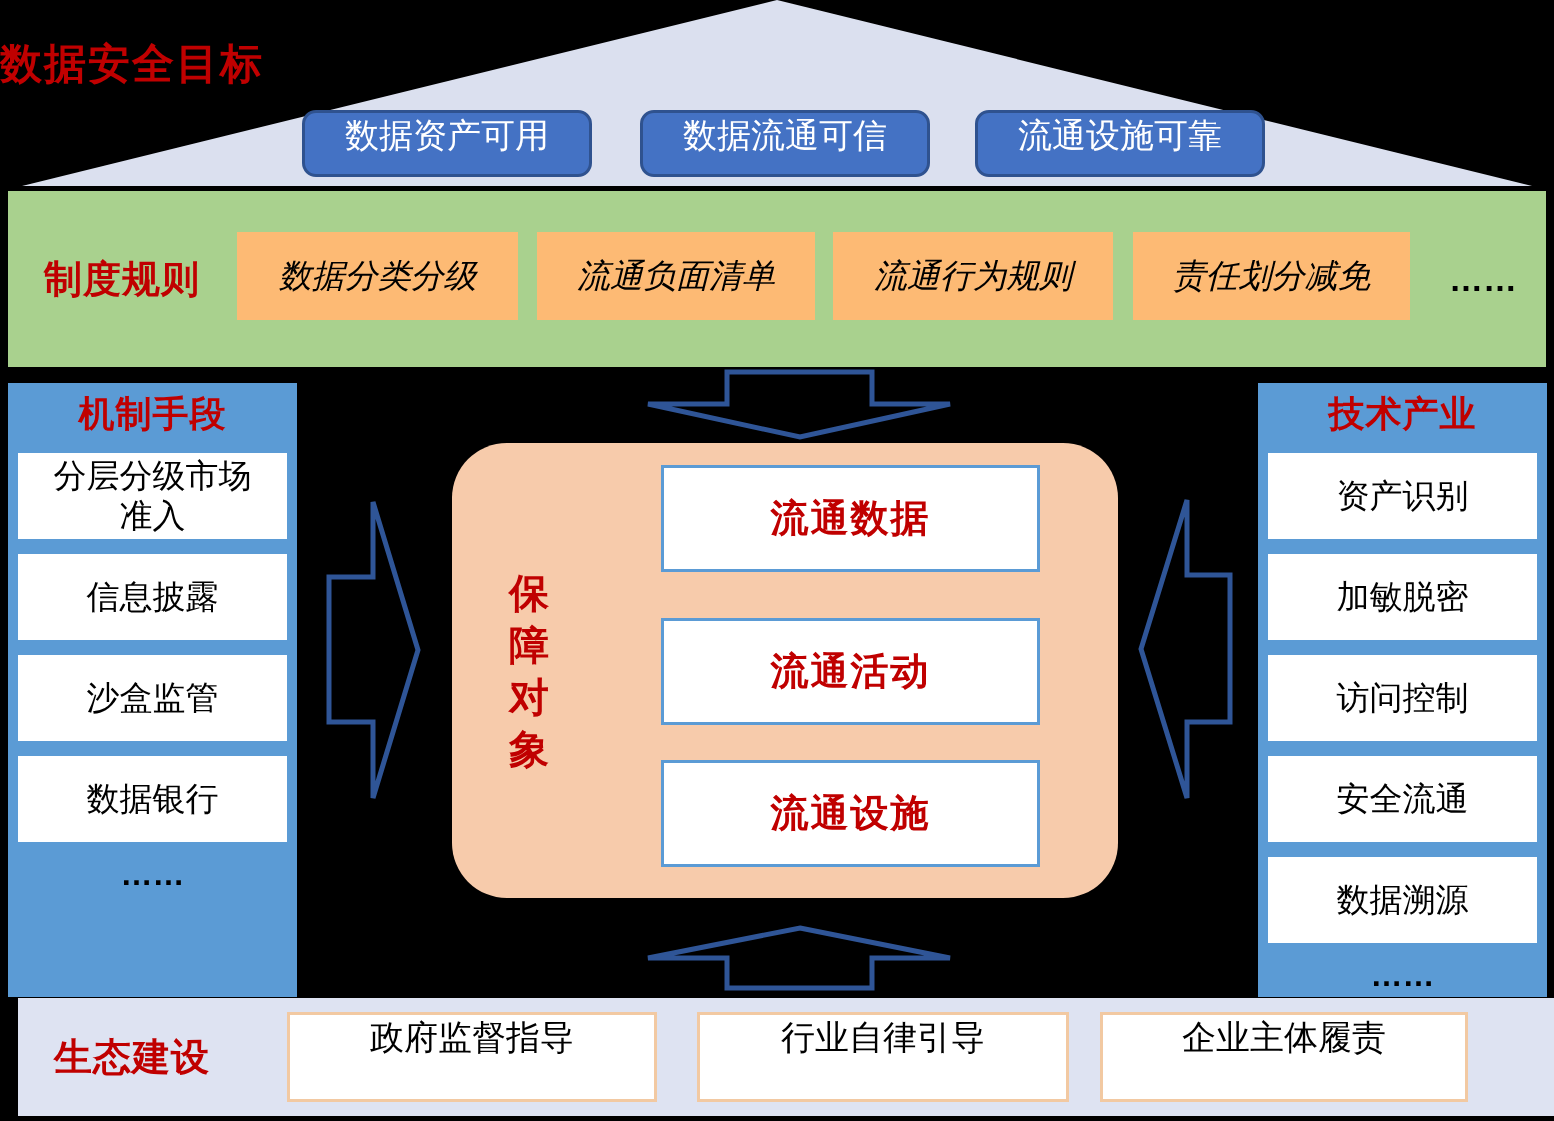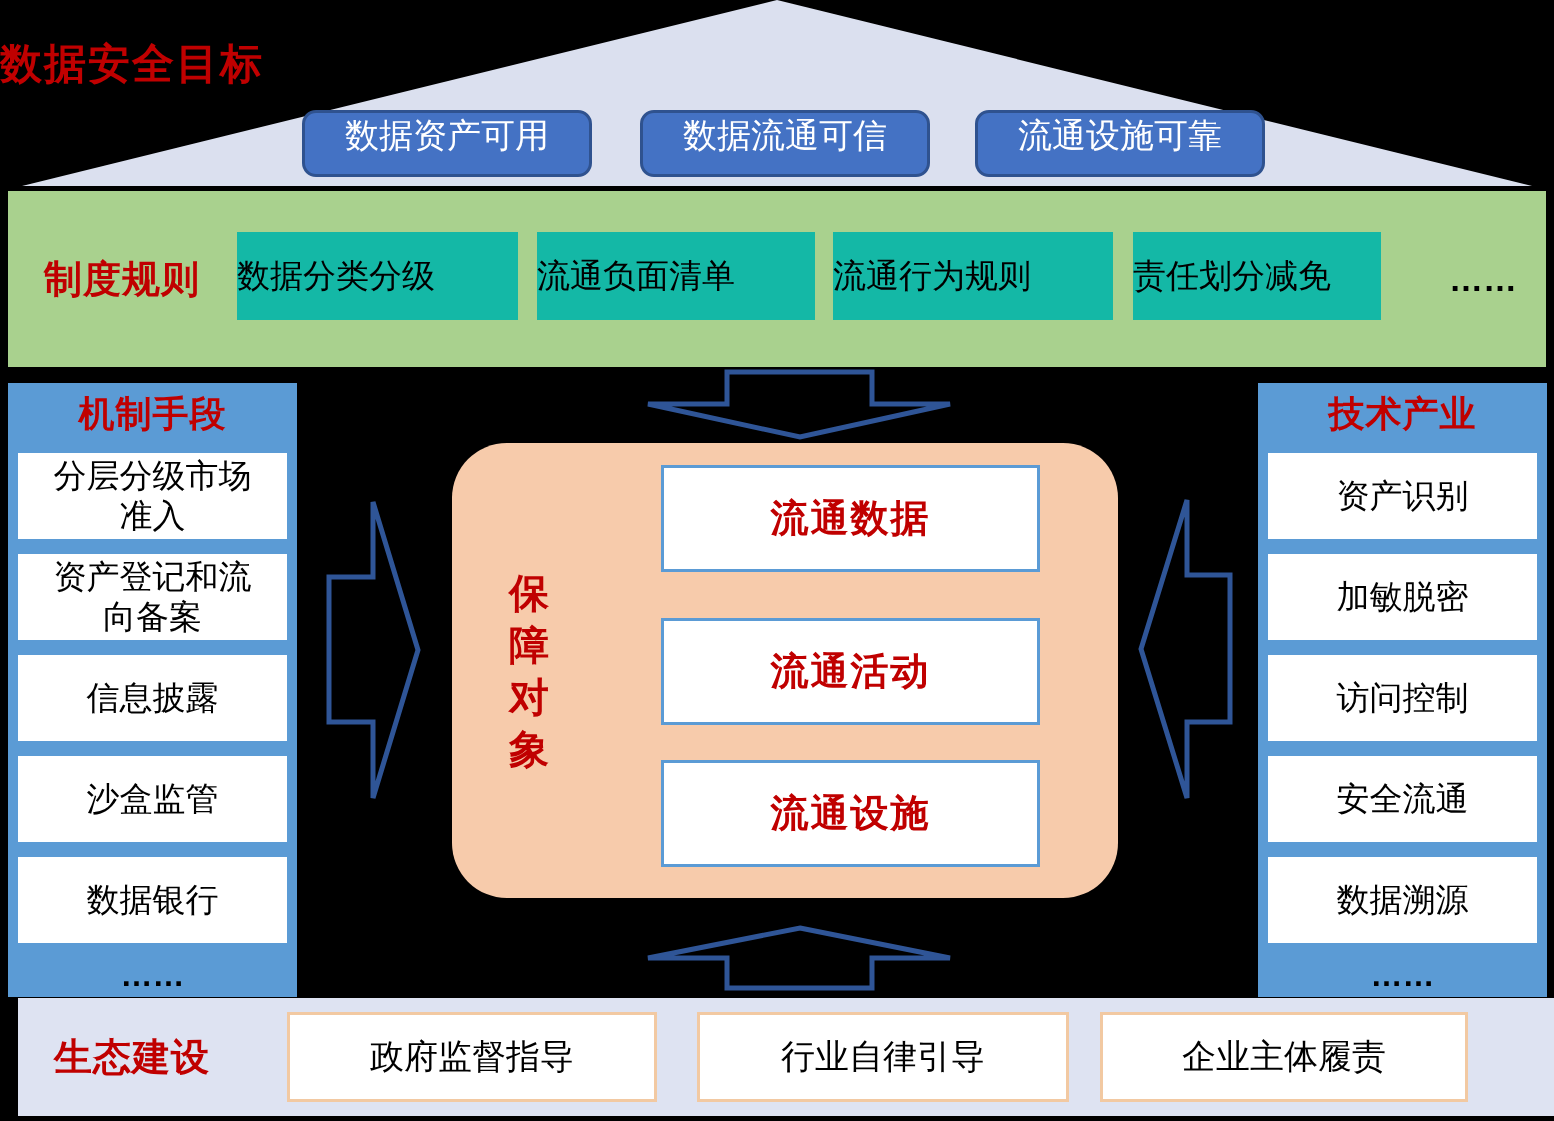--- a/index.html
+++ b/index.html
@@ -14,25 +14,25 @@
   .roof-box{position:absolute;top:110px;height:67px;width:290px;background:#4472C4;
             border:3px solid #2F528F;border-radius:14px;box-sizing:border-box;
             display:flex;align-items:flex-start;justify-content:center;
             color:#fff;font-size:34px;}
   .roof-box.b1{left:302px}.roof-box.b2{left:640px}.roof-box.b3{left:975px}
 
   
   .band-policy{position:absolute;left:8px;top:191px;width:1538px;height:176px;background:#A9D18E;}
   .band-title{position:absolute;left:36px;top:50%;transform:translateY(-50%);
               font-size:38px;font-weight:bold;color:#C00000;letter-spacing:1px;}
-  .policy-box{position:absolute;top:41px;height:88px;background:#14b8a6;
-              display:flex;align-items:center;
-              color:#000;font-size:33px;}
+  .policy-box{position:absolute;top:41px;height:88px;background:#fdba74;
+              display:flex;align-items:center;justify-content:center;
+              color:#000;font-size:33px;font-style:italic;}
   .policy-box.p1{left:229px;width:281px}.policy-box.p2{left:529px;width:278px}
-  .policy-box.p3{left:825px;width:280px}.policy-box.p4{left:1125px;width:248px}
+  .policy-box.p3{left:825px;width:280px}.policy-box.p4{left:1125px;width:277px}
   .policy-dots{position:absolute;left:1420px;top:0;width:110px;height:100%;
                display:flex;align-items:center;justify-content:center;
                color:#000;font-size:34px;font-weight:bold;}
 
   
   .col{position:absolute;top:371px;width:289px;height:614px;background:#5B9BD5;
        display:flex;flex-direction:column;align-items:center;box-sizing:border-box;padding:8px 0 6px;margin-top:12px;}
   .col.left{left:8px}.col.right{left:1258px}
   .col-title{font-size:36px;font-weight:bold;color:#C00000;line-height:1.3;letter-spacing:1px;}
   .col-item{width:269px;min-height:86px;background:#fff;margin-top:15px;
@@ -52,21 +52,21 @@
               color:#C00000;font-size:38px;font-weight:bold;letter-spacing:2px;}
   .center-box.c1{top:22px}.center-box.c2{top:175px}.center-box.c3{top:317px}
 
   
   .arrows{position:absolute;left:0;top:0;width:1554px;height:1121px;pointer-events:none;}
 
   
   .band-eco{position:absolute;left:8px;top:998px;width:1538px;height:118px;background:#DEE3F2;margin-left:10px;}
   .eco-box{position:absolute;top:14px;height:90px;background:#fff;
            border:3px solid #F2C9A2;box-sizing:border-box;
-           display:flex;align-items:center;justify-content:center;
+           display:flex;align-items:flex-start;justify-content:center;
            color:#000;font-size:34px;}
   .eco-box.e1{left:269px;width:370px}.eco-box.e2{left:679px;width:372px}.eco-box.e3{left:1082px;width:368px}
 </style>
 </head>
 <body>
 
 <div class="canvas">
 
   <div class="roof"></div>
   <div class="roof-title">数据安全目标</div>
@@ -94,22 +94,20 @@
     <div class="policy-box p4">
       <span>责任划分减免</span>
     </div>
     <div class="policy-dots">……</div>
   </div>
 
   <div class="col left">
     <div class="col-title">机制手段</div>
     <div class="col-item"><span>分层分级市场
 准入</span></div>
-    <div class="col-item"><span>资产登记和流
-向备案</span></div>
     <div class="col-item"><span>信息披露</span></div>
     <div class="col-item"><span>沙盒监管</span></div>
     <div class="col-item"><span>数据银行</span></div>
     <div class="col-dots">……</div>
   </div>
 
   <div class="col right">
     <div class="col-title">技术产业</div>
     <div class="col-item"><span>资产识别</span></div>
     <div class="col-item"><span>加敏脱密</span></div>

